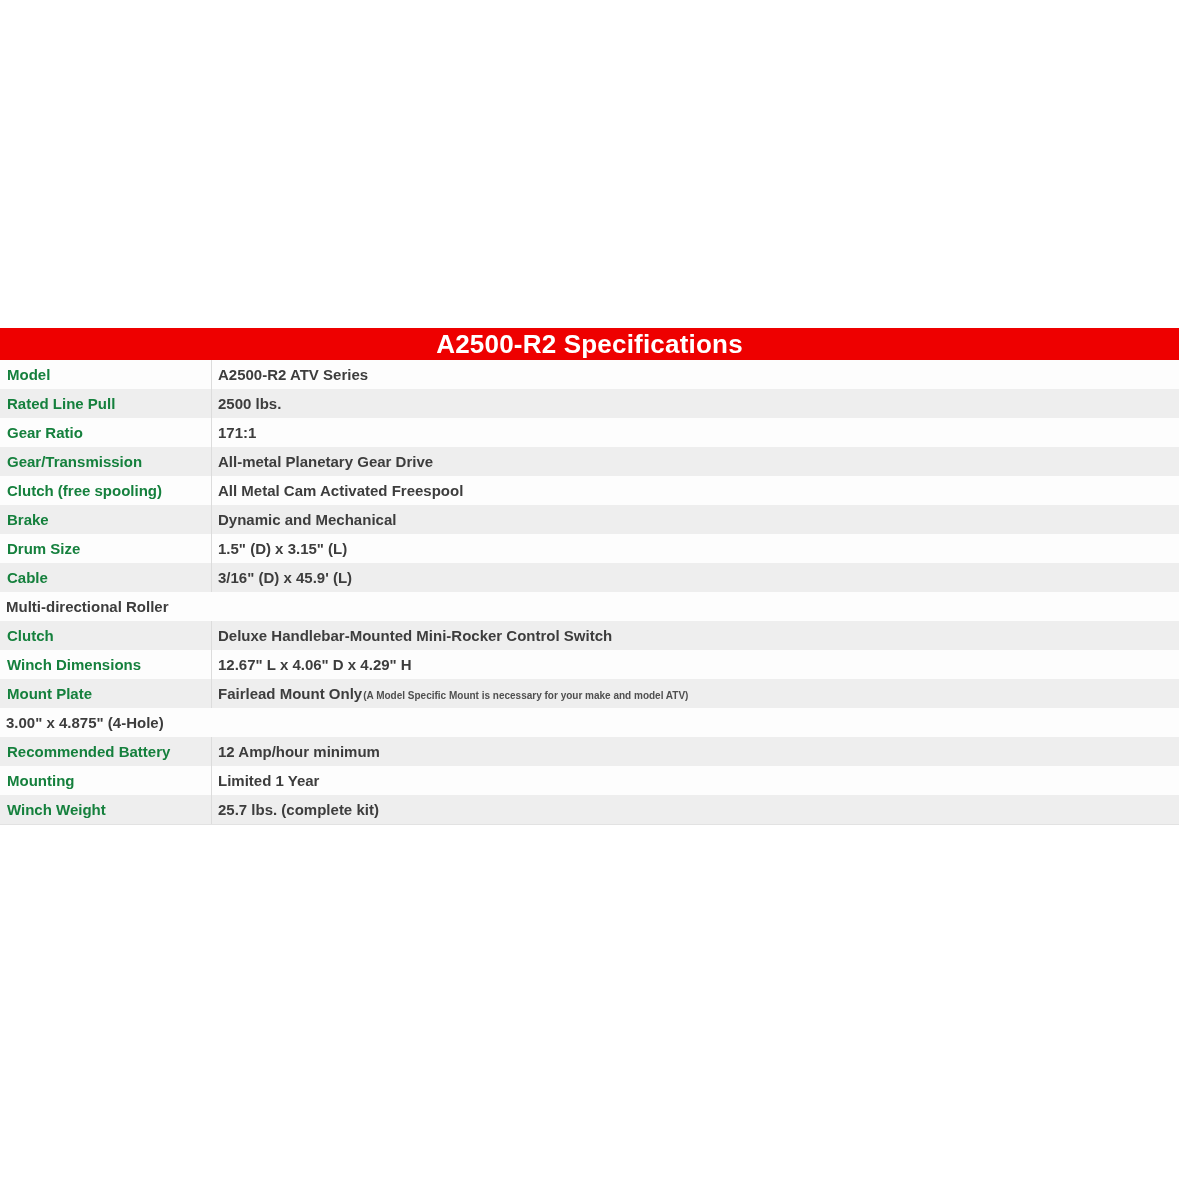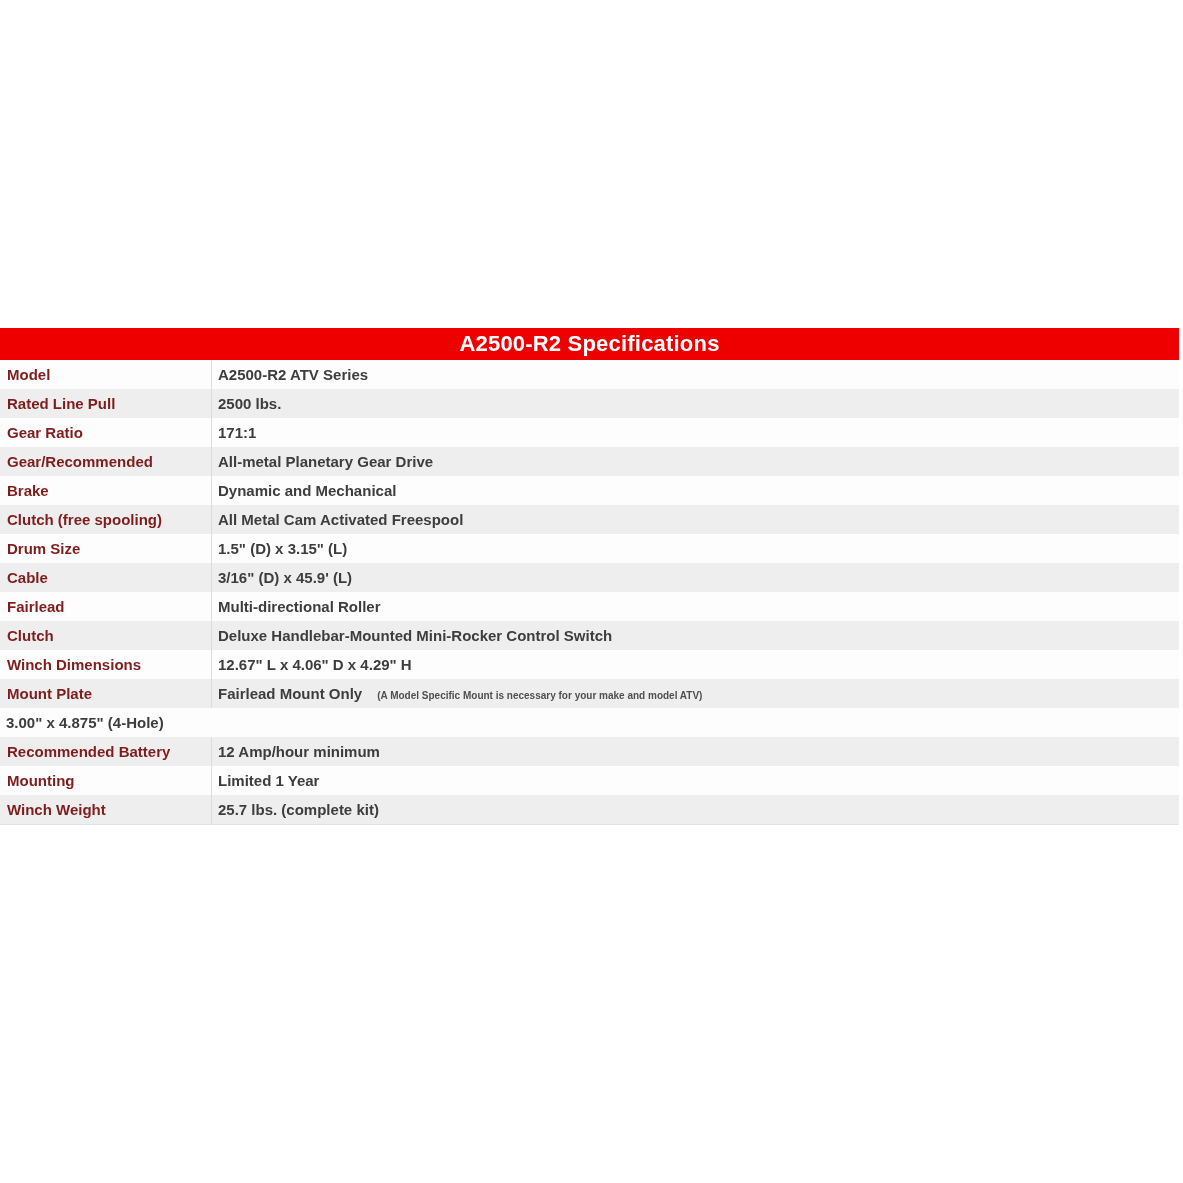--- a/index.html
+++ b/index.html
@@ -19,21 +19,21 @@
     top: 328px;
     left: 0;
     width: 1179px;
   }
   .spec-table-header {
     height: 32px;
     line-height: 32px;
     background: #ee0000;
     color: #ffffff;
     font-weight: bold;
-    font-size: 22px;
+    font-size: 26px;
     text-align: center;
     letter-spacing: 0.2px;
   }
   .spec-rows {
     border-bottom: 1px solid #e2e2e2;
   }
   .spec-row {
     display: flex;
     height: 29px;
     line-height: 29px;
@@ -42,36 +42,36 @@
     font-size: 15px;
   }
   .spec-row:nth-child(even) {
     background: #eeeeee;
   }
   .spec-label {
     flex: 0 0 212px;
     box-sizing: border-box;
     padding-left: 7px;
     border-right: 1px solid #dcdcdc;
-    color: #7f1d1d;
+    color: #15803d;
     white-space: nowrap;
     overflow: hidden;
   }
   .spec-value {
     flex: 1;
     padding-left: 6px;
     color: #3d3d3d;
     white-space: nowrap;
     overflow: hidden;
   }
   .spec-note {
     font-size: 10px;
     font-weight: bold;
     color: #4f4f4f;
-    margin-left: 15px;
+    margin-left: 1px;
   }
 </style>
 </head>
 <body>
 
 <div class="spec-table">
   <div class="spec-table-header">A2500-R2 Specifications</div>
   <div class="spec-rows">
 
     <div class="spec-row">
@@ -84,46 +84,45 @@
       <div class="spec-value">2500 lbs.</div>
     </div>
 
 
     <div class="spec-row">
       <div class="spec-label">Gear Ratio</div>
       <div class="spec-value">171:1</div>
     </div>
 
     <div class="spec-row">
-      <div class="spec-label">Gear/Recommended</div>
+      <div class="spec-label">Gear/Transmission</div>
       <div class="spec-value">All-metal Planetary Gear Drive</div>
+    </div>
+
+    <div class="spec-row">
+      <div class="spec-label">Clutch (free spooling)</div>
+      <div class="spec-value">All Metal Cam Activated Freespool</div>
     </div>
 
     <div class="spec-row">
       <div class="spec-label">Brake</div>
       <div class="spec-value">Dynamic and Mechanical</div>
-    </div>
-
-    <div class="spec-row">
-      <div class="spec-label">Clutch (free spooling)</div>
-      <div class="spec-value">All Metal Cam Activated Freespool</div>
     </div>
 
     <div class="spec-row">
       <div class="spec-label">Drum Size</div>
       <div class="spec-value">1.5" (D) x 3.15" (L)</div>
     </div>
 
     <div class="spec-row">
       <div class="spec-label">Cable</div>
       <div class="spec-value">3/16" (D) x 45.9' (L)</div>
     </div>
 
     <div class="spec-row">
-      <div class="spec-label">Fairlead</div>
       <div class="spec-value">Multi-directional Roller</div>
     </div>
 
     <div class="spec-row">
       <div class="spec-label">Clutch</div>
       <div class="spec-value">Deluxe Handlebar-Mounted Mini-Rocker Control Switch</div>
     </div>
 
     <div class="spec-row">
       <div class="spec-label">Winch Dimensions</div>

